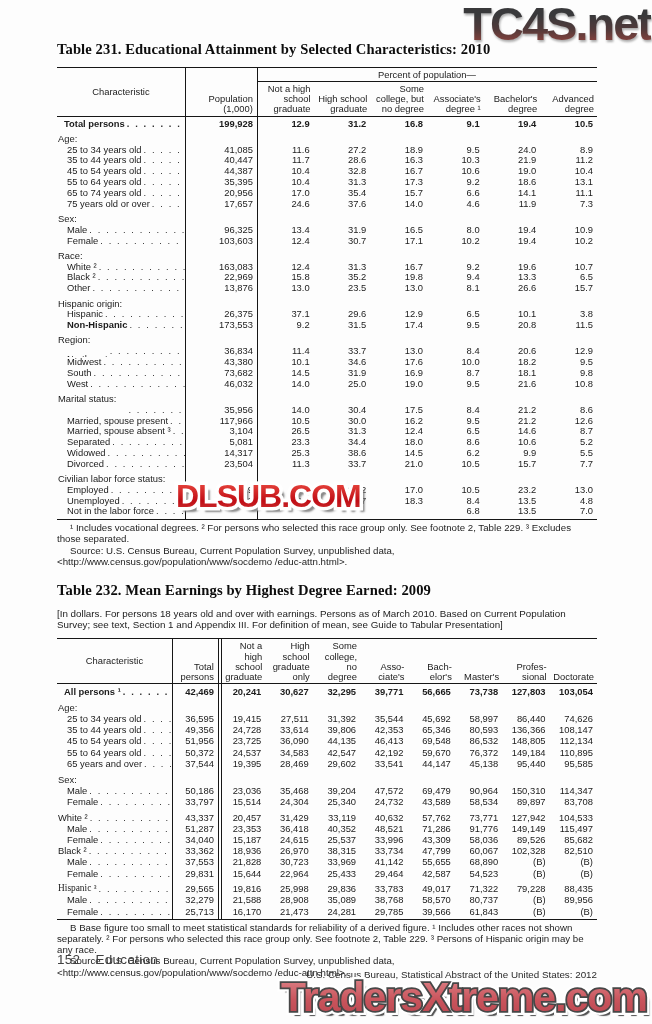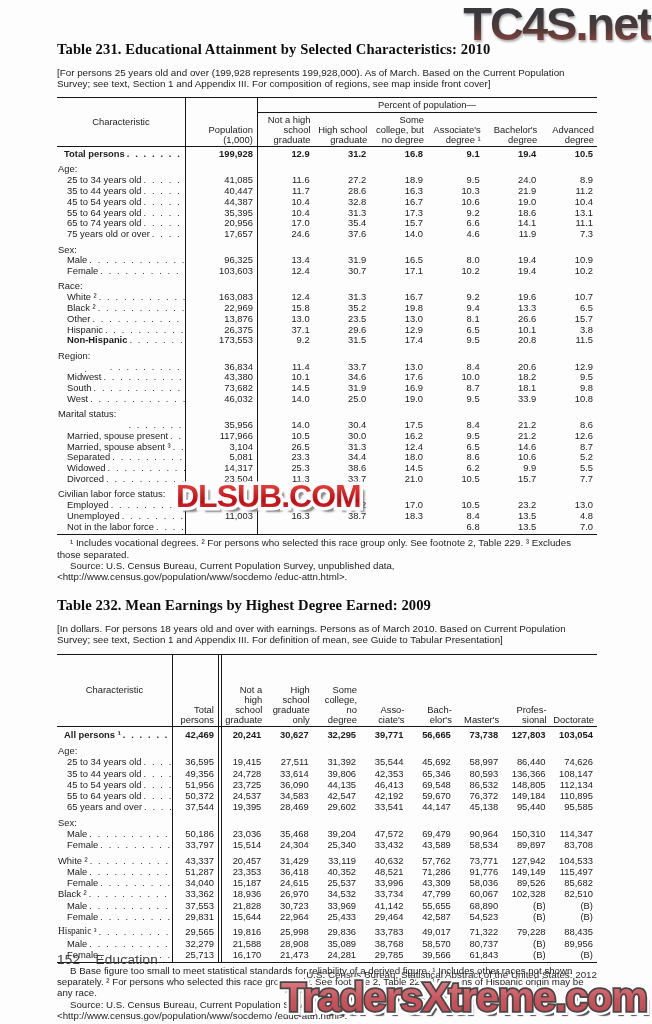--- a/index.html
+++ b/index.html
@@ -37,21 +37,21 @@
     text-align:right; white-space:pre-line; padding:2px 4px 1px 0;
   }
   .t231 .h-pop { width:72px; } .t232 .h-pop { width:46px; }
   .grp { flex:1; display:flex; flex-direction:column; }
   .grp-cap { text-align:center; padding:2px 0 1px; border-bottom:1px solid #161616; }
   .grp-cols { display:flex; flex:1; }
   .hc {
     display:flex; align-items:flex-end; justify-content:flex-end;
     text-align:right; white-space:pre-line; padding:2px 3px 1px 0;
   }
-  .t231 .hc { width:56.7px;text-align:right; } .t232 .hc { width:47.4px;margin-top:28px; }
+  .t231 .hc { width:56.7px;text-align:right; } .t232 .hc { width:47.4px; }
 
   .tbody { padding:2px 0 2px; }
   .row { display:flex; height:10.8px; line-height:10.6px; font-size:9.4px; }
   .t232 .row { height:11.2px; line-height:11px; }
   .row.gap { margin-top:4.5px; }
   .row.bold { font-weight:bold; }
   .lbl-cell { display:flex; overflow:hidden; }
   .t231 .lbl-cell { width:128px; } .t232 .lbl-cell { width:115px; }
   .lbl { white-space:nowrap; }
   .leader { flex:1; overflow:hidden; white-space:nowrap; letter-spacing:1.6px; padding-left:2px; color:#2a2a2a; }
@@ -91,21 +91,20 @@
   }
   .wm-bot .wm-face { background:linear-gradient(180deg,#dd8186 8%,#c9545c 55%,#b8454e); -webkit-background-clip:text; background-clip:text; }
 </style>
 </head>
 <body>
 
 <div class="page">
   <div class="content">
 
     <h1 class="t-title" id="t231-title">Table 231. Educational Attainment by Selected Characteristics: 2010</h1>
-    <div class="subtitle">[For persons 25 years old and over (199,928 represents 199,928,000). As of March. Based on the Current Population Survey; see text, Section 1 and Appendix III. For composition of regions, see map inside front cover]</div>
 
     <div class="tbl t231">
       <div class="vl vl1"></div>
       <div class="vl vl2"></div>
       <div class="thead">
         <div class="h-label">Characteristic</div>
         <div class="h-pop">Population
 (1,000)</div>
         <div class="grp">
           <div class="grp-cap">Percent of population—</div>
@@ -292,20 +291,25 @@
               <span class="leader"></span>
             </div>
             <div class="num c0">13,876</div>
             <div class="num c1">13.0</div>
             <div class="num c2">23.5</div>
             <div class="num c3">13.0</div>
             <div class="num c4">8.1</div>
             <div class="num c5">26.6</div>
             <div class="num c6">15.7</div>
           </div>
+          <div class="row gap">
+            <div class="lbl-cell">
+              <span class="lbl" style="padding-left: 1px;">Hispanic origin:</span>
+            </div>
+          </div>
           <div class="row">
             <div class="lbl-cell">
               <span class="lbl" style="padding-left: 10px;">Hispanic</span>
               <span class="leader"></span>
             </div>
             <div class="num c0">26,375</div>
             <div class="num c1">37.1</div>
             <div class="num c2">29.6</div>
             <div class="num c3">12.9</div>
             <div class="num c4">6.5</div>
@@ -372,21 +376,21 @@
           <div class="row">
             <div class="lbl-cell">
               <span class="lbl" style="padding-left: 10px;">West</span>
               <span class="leader"></span>
             </div>
             <div class="num c0">46,032</div>
             <div class="num c1">14.0</div>
             <div class="num c2">25.0</div>
             <div class="num c3">19.0</div>
             <div class="num c4">9.5</div>
-            <div class="num c5">33.9</div>
+            <div class="num c5">21.6</div>
             <div class="num c6">10.8</div>
           </div>
           <div class="row gap">
             <div class="lbl-cell">
               <span class="lbl" style="padding-left: 1px;">Marital status:</span>
             </div>
           </div>
           <div class="row">
             <div class="lbl-cell">
               <span class="lbl" style="padding-left: 10px; margin-top: 39px;">Never married</span>
@@ -671,21 +675,21 @@
           </div>
           <div class="row">
             <div class="lbl-cell">
               <span class="lbl" style="padding-left: 10px;">Female</span>
               <span class="leader"></span>
             </div>
             <div class="num c0">33,797</div>
             <div class="num c1">15,514</div>
             <div class="num c2">24,304</div>
             <div class="num c3">25,340</div>
-            <div class="num c4">33,432</div>
+            <div class="num c4">24,732</div>
             <div class="num c5">43,589</div>
             <div class="num c6">58,534</div>
             <div class="num c7">89,897</div>
             <div class="num c8">83,708</div>
           </div>
           <div class="row gap">
             <div class="lbl-cell">
               <span class="lbl" style="padding-left: 1px;">White ²</span>
               <span class="leader"></span>
             </div>
@@ -730,21 +734,21 @@
             <div class="num c8">85,682</div>
           </div>
           <div class="row">
             <div class="lbl-cell">
               <span class="lbl" style="padding-left: 1px;">Black ²</span>
               <span class="leader"></span>
             </div>
             <div class="num c0">33,362</div>
             <div class="num c1">18,936</div>
             <div class="num c2">26,970</div>
-            <div class="num c3">34,532</div>
+            <div class="num c3">38,315</div>
             <div class="num c4">33,734</div>
             <div class="num c5">47,799</div>
             <div class="num c6">60,067</div>
             <div class="num c7">102,328</div>
             <div class="num c8">82,510</div>
           </div>
           <div class="row">
             <div class="lbl-cell">
               <span class="lbl" style="padding-left: 10px;">Male</span>
               <span class="leader"></span>

